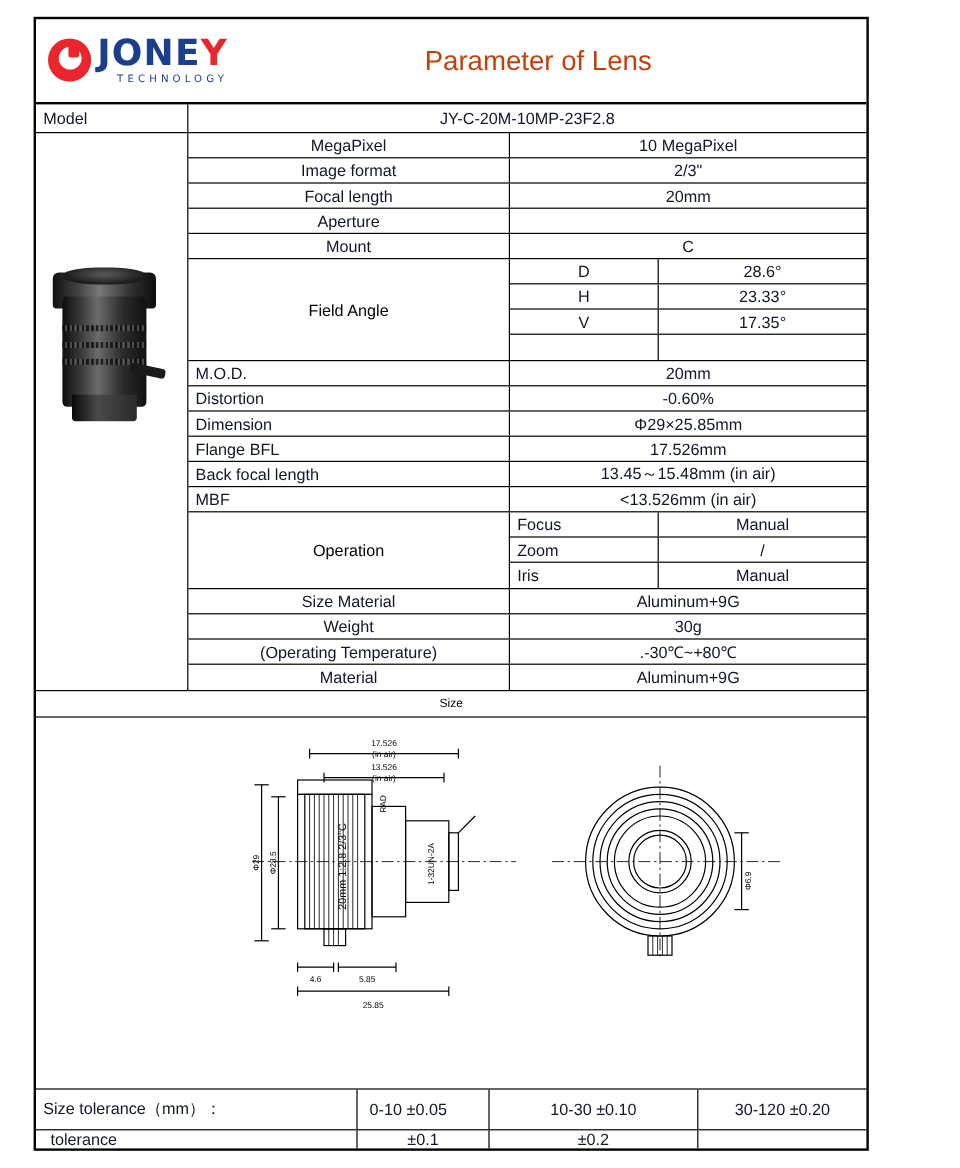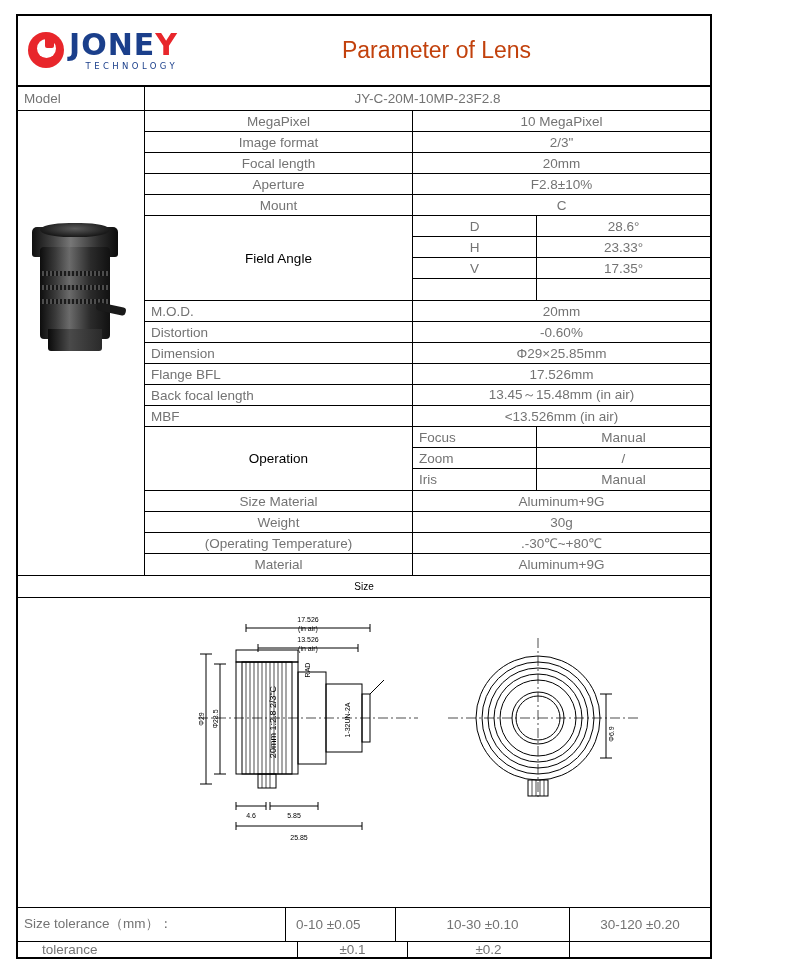--- a/index.html
+++ b/index.html
@@ -9,21 +9,21 @@
     font-family: "Liberation Sans", sans-serif;
   }
   #page {
     width: 800px;
     height: 973px;
     position: relative;
     background: #fff;
   }
   .sheet {
     position: absolute;
-    left: 16px;
+    left: 28px;
     top: 14px;
     width: 696px;
     height: 945px;
     border: 2px solid #000;
     display: flex;
     flex-direction: column;
     justify-content: center;
   }
   
   .header-row {
@@ -93,21 +93,21 @@
   .model-row {
     height: 25px;
     display: flex;
     border-bottom: 1px solid #000;
   }
   .cell {
     border-right: 1px solid #000;
     display: flex;
     align-items: center;
     font-size: 13.5px;
-    color: #737373;
+    color: #0f172a;
     padding: 0 4px;
     overflow: hidden;
     white-space: nowrap;
   }
   .cell.last { border-right: none; }
   .c-left { justify-content: flex-start; padding-left: 6px; }
   .c-center { justify-content: center; }
   .w-model-label { width: 127px; }
   .w-model-value { flex: 1; }
 
@@ -213,21 +213,21 @@
     overflow: hidden;
   }
   .drawing-area svg { position: absolute; left: 0; top: 0; }
 
   
   .tol-row {
     height: 35px;
     display: flex;
     border-bottom: 1px solid #000;
   }
-  .tol-row.last { border-bottom: none; flex: 1; padding-left: 12px; }
+  .tol-row.last { border-bottom: none; flex: 1; }
   .w-tol-label { width: 268px; }
   .w-tol-a { width: 110px; }
   .w-tol-b { flex: 1; }
   .w-tol-c { width: 140px; }
 </style>
 </head>
 <body>
 
 <div id="page">
   <div class="sheet">
@@ -270,21 +270,20 @@
         <div class="srow">
           <div class="cell c-center s-name">Image format</div>
           <div class="cell c-center s-val last">2/3"</div>
         </div>
         <div class="srow">
           <div class="cell c-center s-name">Focal length</div>
           <div class="cell c-center s-val last">20mm</div>
         </div>
         <div class="srow">
           <div class="cell c-center s-name">Aperture</div>
-          <div class="cell c-center s-val last">F2.8±10%</div>
         </div>
         <div class="srow">
           <div class="cell c-center s-name">Mount</div>
           <div class="cell c-center s-val last">C</div>
         </div>
 
         <div class="group">
           <div class="group-label">Field Angle</div>
           <div class="group-rows">
             <div class="srow">

